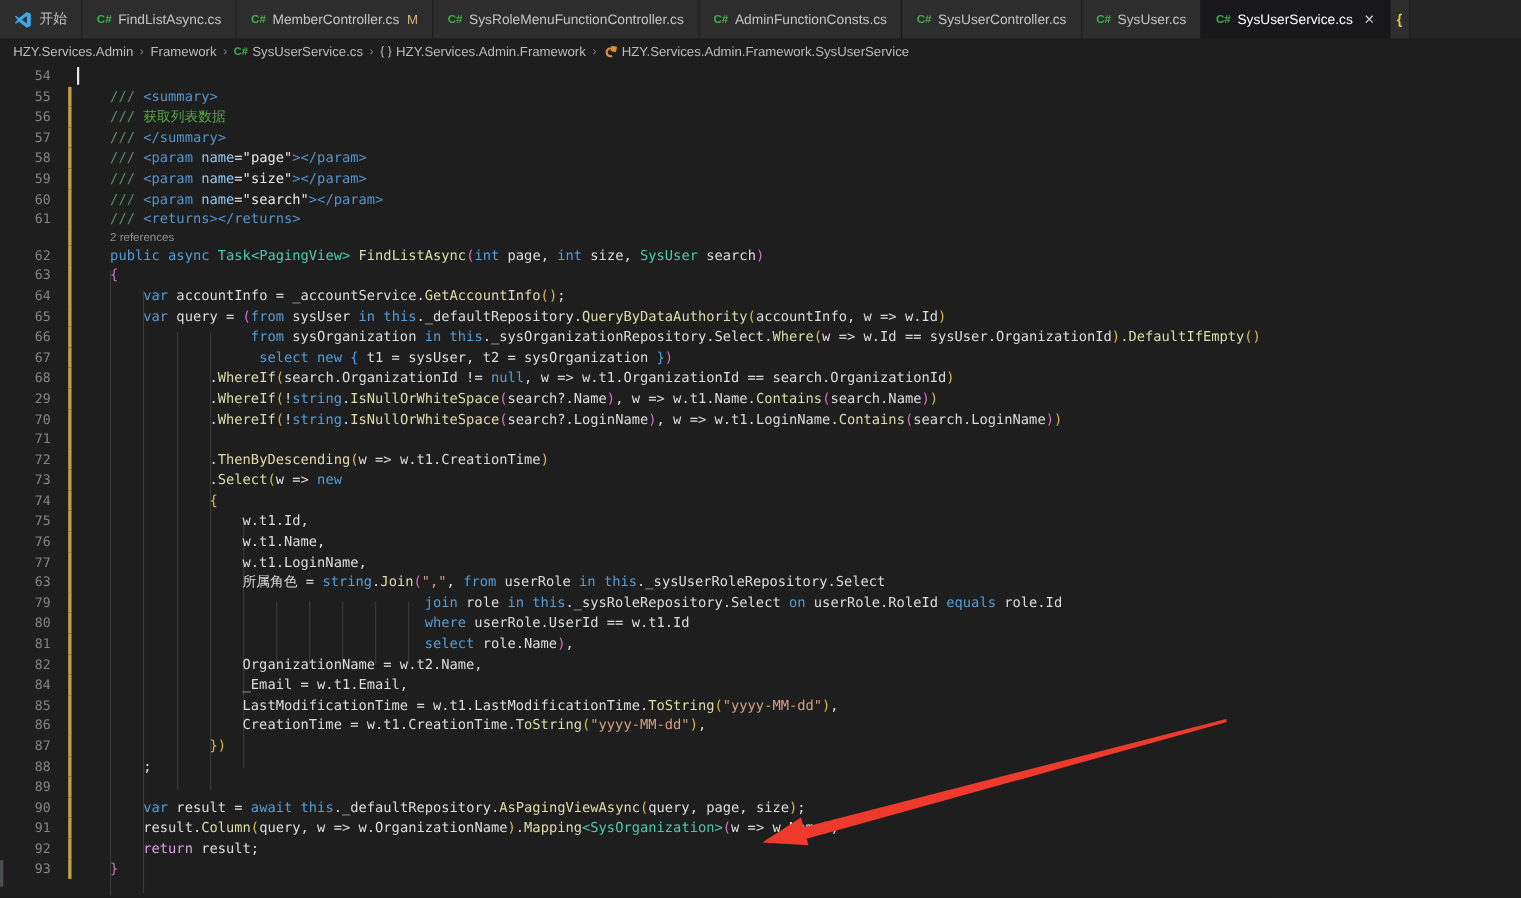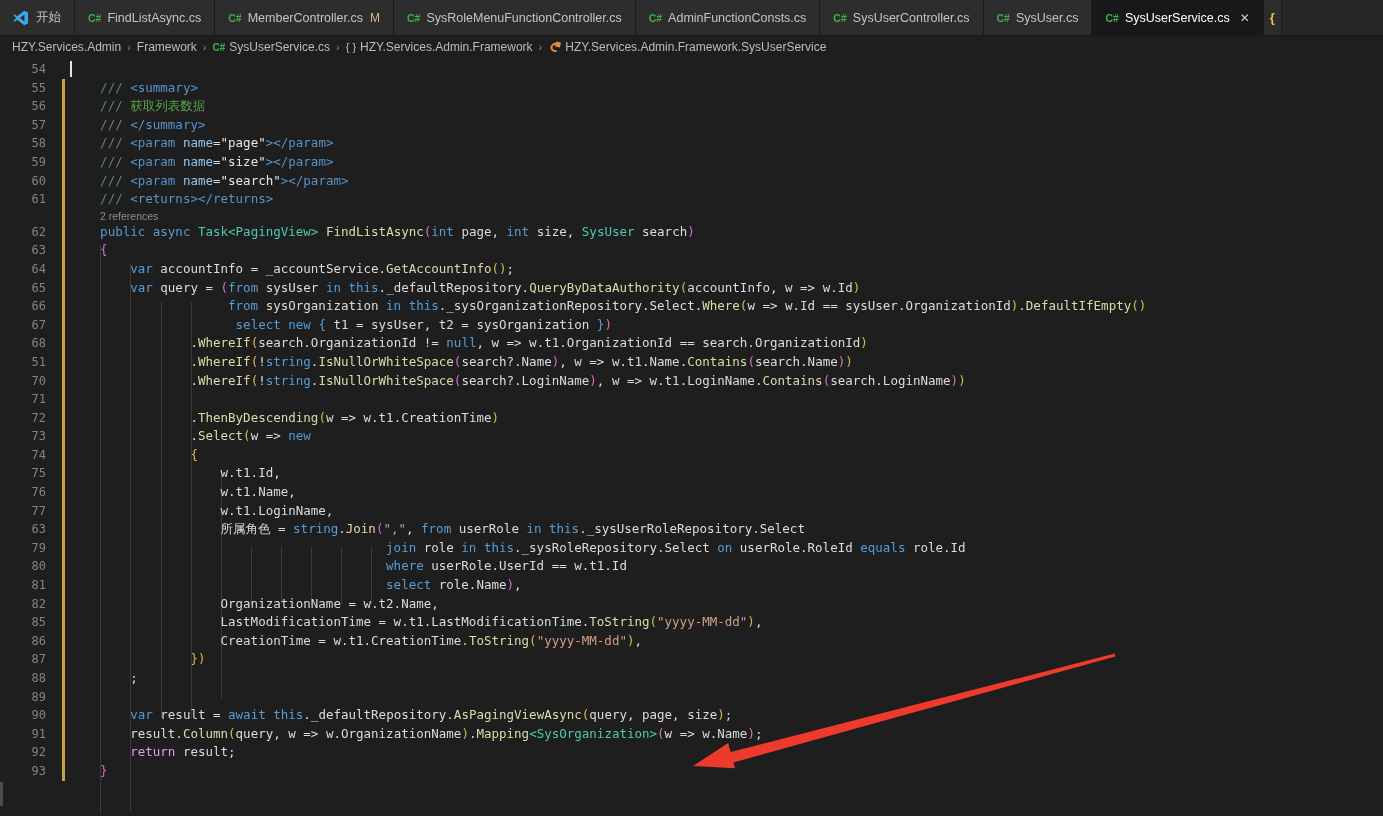--- a/index.html
+++ b/index.html
@@ -209,21 +209,21 @@
         <span class="num">67</span>
         <pre class="code">                      <span style="color: rgb(86, 156, 214);">select</span><span style="color: rgb(220, 220, 220);"> </span><span style="color: rgb(86, 156, 214);">new</span><span style="color: rgb(220, 220, 220);"> </span><span style="color: rgb(74, 160, 224);">{</span><span style="color: rgb(220, 220, 220);"> t1 = sysUser, t2 = sysOrganization </span><span style="color: rgb(74, 160, 224);">}</span><span style="color: rgb(214, 112, 201);">)</span></pre>
       </div>
       <div class="row">
         <span class="chg" style="background: rgb(195, 163, 67);"></span>
         <span class="num">68</span>
         <pre class="code">                <span style="color: rgb(220, 220, 220);">.</span><span style="color: rgb(220, 220, 170);">WhereIf</span><span style="color: rgb(215, 186, 79);">(</span><span style="color: rgb(220, 220, 220);">search.OrganizationId != </span><span style="color: rgb(86, 156, 214);">null</span><span style="color: rgb(220, 220, 220);">, w =&gt; w.t1.OrganizationId == search.OrganizationId</span><span style="color: rgb(215, 186, 79);">)</span></pre>
       </div>
       <div class="row">
         <span class="chg" style="background: rgb(195, 163, 67);"></span>
-        <span class="num">51</span>
+        <span class="num">29</span>
         <pre class="code">                <span style="color: rgb(220, 220, 220);">.</span><span style="color: rgb(220, 220, 170);">WhereIf</span><span style="color: rgb(215, 186, 79);">(</span><span style="color: rgb(220, 220, 220);">!</span><span style="color: rgb(86, 156, 214);">string</span><span style="color: rgb(220, 220, 220);">.</span><span style="color: rgb(220, 220, 170);">IsNullOrWhiteSpace</span><span style="color: rgb(214, 112, 201);">(</span><span style="color: rgb(220, 220, 220);">search?.Name</span><span style="color: rgb(214, 112, 201);">)</span><span style="color: rgb(220, 220, 220);">, w =&gt; w.t1.Name.</span><span style="color: rgb(220, 220, 170);">Contains</span><span style="color: rgb(214, 112, 201);">(</span><span style="color: rgb(220, 220, 220);">search.Name</span><span style="color: rgb(214, 112, 201);">)</span><span style="color: rgb(215, 186, 79);">)</span></pre>
       </div>
       <div class="row">
         <span class="chg" style="background: rgb(195, 163, 67);"></span>
         <span class="num">70</span>
         <pre class="code">                <span style="color: rgb(220, 220, 220);">.</span><span style="color: rgb(220, 220, 170);">WhereIf</span><span style="color: rgb(215, 186, 79);">(</span><span style="color: rgb(220, 220, 220);">!</span><span style="color: rgb(86, 156, 214);">string</span><span style="color: rgb(220, 220, 220);">.</span><span style="color: rgb(220, 220, 170);">IsNullOrWhiteSpace</span><span style="color: rgb(214, 112, 201);">(</span><span style="color: rgb(220, 220, 220);">search?.LoginName</span><span style="color: rgb(214, 112, 201);">)</span><span style="color: rgb(220, 220, 220);">, w =&gt; w.t1.LoginName.</span><span style="color: rgb(220, 220, 170);">Contains</span><span style="color: rgb(214, 112, 201);">(</span><span style="color: rgb(220, 220, 220);">search.LoginName</span><span style="color: rgb(214, 112, 201);">)</span><span style="color: rgb(215, 186, 79);">)</span></pre>
       </div>
       <div class="row">
         <span class="chg" style="background: rgb(195, 163, 67);"></span>
         <span class="num">71</span>
@@ -275,20 +275,25 @@
       </div>
       <div class="row">
         <span class="chg" style="background: rgb(195, 163, 67);"></span>
         <span class="num">81</span>
         <pre class="code">                                          <span style="color: rgb(86, 156, 214);">select</span><span style="color: rgb(220, 220, 220);"> role.Name</span><span style="color: rgb(214, 112, 201);">)</span><span style="color: rgb(220, 220, 220);">,</span></pre>
       </div>
       <div class="row">
         <span class="chg" style="background: rgb(195, 163, 67);"></span>
         <span class="num">82</span>
         <pre class="code">                    <span style="color: rgb(220, 220, 220);">OrganizationName = w.t2.Name,</span></pre>
+      </div>
+      <div class="row">
+        <span class="chg" style="background: rgb(195, 163, 67);"></span>
+        <span class="num">84</span>
+        <pre class="code">                    <span style="color: rgb(220, 220, 220);">_Email = w.t1.Email,</span></pre>
       </div>
       <div class="row">
         <span class="chg" style="background: rgb(195, 163, 67);"></span>
         <span class="num">85</span>
         <pre class="code">                    <span style="color: rgb(220, 220, 220);">LastModificationTime = w.t1.LastModificationTime.</span><span style="color: rgb(220, 220, 170);">ToString</span><span style="color: rgb(215, 186, 79);">(</span><span style="color: rgb(214, 157, 133);">"yyyy-MM-dd"</span><span style="color: rgb(215, 186, 79);">)</span><span style="color: rgb(220, 220, 220);">,</span></pre>
       </div>
       <div class="row">
         <span class="chg" style="background: rgb(195, 163, 67);"></span>
         <span class="num">86</span>
         <pre class="code">                    <span style="color: rgb(220, 220, 220);">CreationTime = w.t1.CreationTime.</span><span style="color: rgb(220, 220, 170);">ToString</span><span style="color: rgb(215, 186, 79);">(</span><span style="color: rgb(214, 157, 133);">"yyyy-MM-dd"</span><span style="color: rgb(215, 186, 79);">)</span><span style="color: rgb(220, 220, 220);">,</span></pre>

